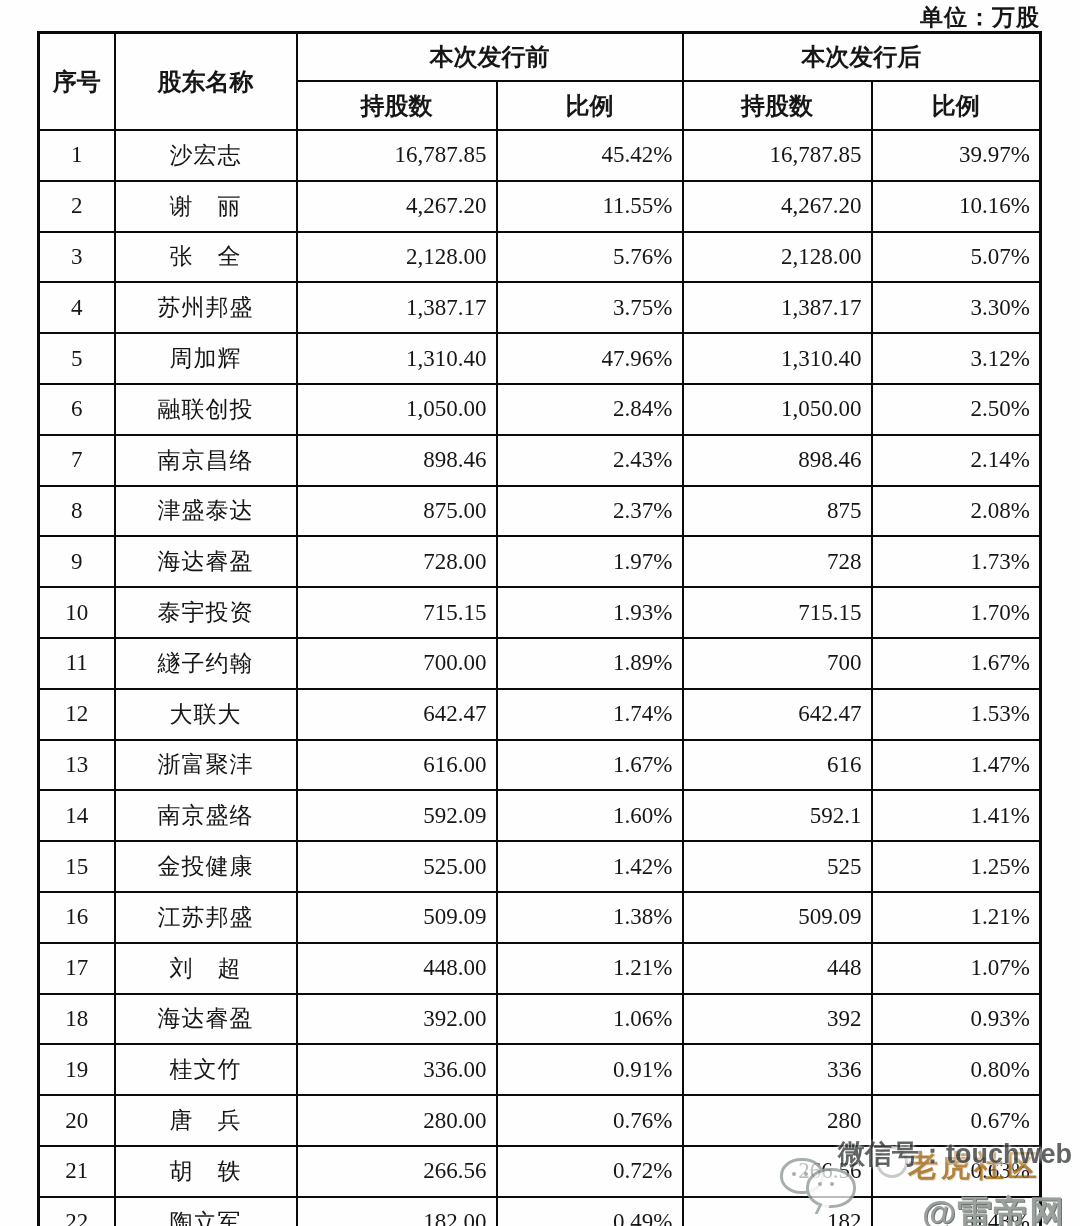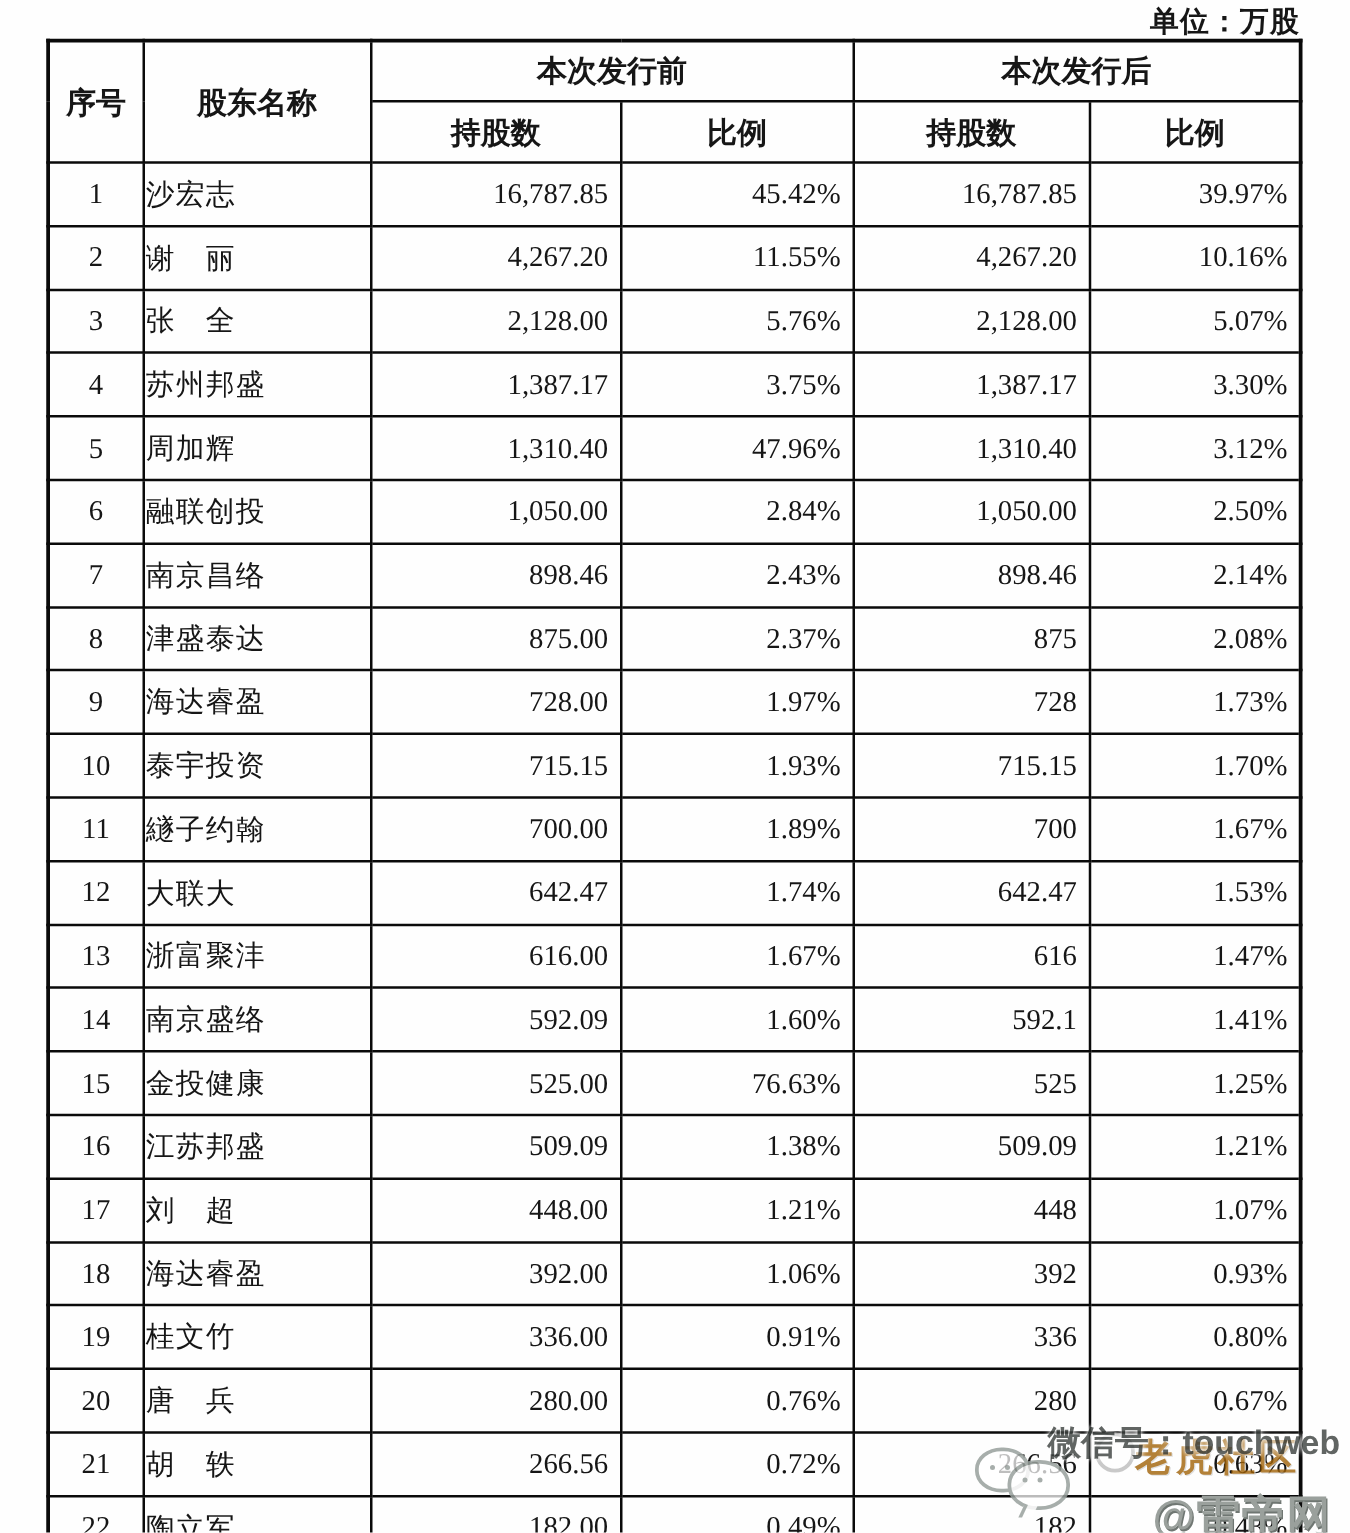--- a/index.html
+++ b/index.html
@@ -18,21 +18,21 @@
     border:3px solid #0a0a0a;
   }
   table.shareholders th, table.shareholders td{
     border:2px solid #0a0a0a;overflow:hidden;white-space:nowrap;
   }
   thead th{font-size:24px;font-weight:bold;text-align:center;}
   thead tr.h1 th{height:44px;}
   thead tr.h2 th{height:45px;}
   tbody td{height:46.8px;font-size:23px;}
   td.c-no{text-align:center;}
-  td.c-name{letter-spacing:1px;}
+  td.c-name{text-align:center;letter-spacing:1px;}
   td.c-num{text-align:right;padding-right:9px;font-variant-numeric:lining-nums;}
   
   .wm-community{
     position:absolute;left:908px;top:1146px;font-size:30px;font-weight:bold;
     color:#a16207;letter-spacing:3px;opacity:.8;
     text-shadow:1px 1px 0 #d8d8d8;
     font-family:"Liberation Sans","DejaVu Sans",sans-serif;
   }
   .wm-circle{
     position:absolute;left:876px;top:1146px;width:26px;height:26px;
@@ -202,21 +202,21 @@
         <td class="c-name">南京盛络</td>
         <td class="c-num">592.09</td>
         <td class="c-num">1.60%</td>
         <td class="c-num">592.1</td>
         <td class="c-num">1.41%</td>
       </tr>
       <tr>
         <td class="c-no">15</td>
         <td class="c-name">金投健康</td>
         <td class="c-num">525.00</td>
-        <td class="c-num">76.63%</td>
+        <td class="c-num">1.42%</td>
         <td class="c-num">525</td>
         <td class="c-num">1.25%</td>
       </tr>
       <tr>
         <td class="c-no">16</td>
         <td class="c-name">江苏邦盛</td>
         <td class="c-num">509.09</td>
         <td class="c-num">1.38%</td>
         <td class="c-num">509.09</td>
         <td class="c-num">1.21%</td>

